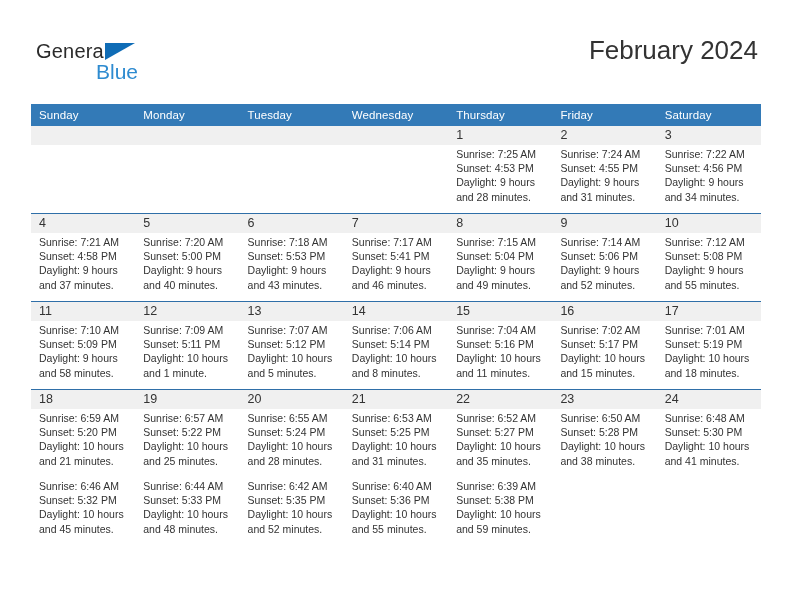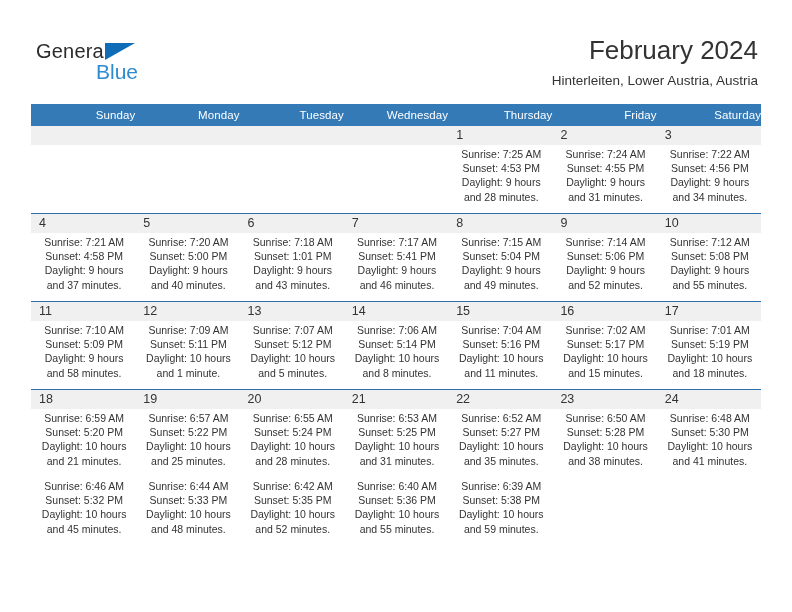--- a/index.html
+++ b/index.html
@@ -96,21 +96,21 @@
     border-collapse: collapse;
     table-layout: fixed;
   }
   .calendar col { width: 104.28px; }
 
   .calendar thead th {
     background: #337ab7;
     color: #ffffff;
     font-size: 11.5px;
     font-weight: normal;
-    text-align: right;
+    text-align: left;
     padding: 5px 0 5px 8px;
     height: 12px;
     vertical-align: middle;
     letter-spacing: 0.1px;
   }
 
   .daynum-row td {
     background: #f0f0f0;
     border-top: 1.6px solid #2f6fa8;
     padding: 2px 0 2px 8px;
@@ -127,21 +127,20 @@
   }
 
   .info-row td {
     background: #ffffff;
     padding: 2px 6px 6px 8px;
     font-size: 10.5px;
     line-height: 14.2px;
     color: #333333;
     vertical-align: top;
     height: 60px;
-    text-align: center;
   }
   .info-row td.empty {
     background: #ffffff;
   }
   .info-line {
     display: block;
     white-space: nowrap;
   }
 </style>
 </head>
@@ -152,21 +151,20 @@
   <div class="header">
 
     <div class="logo">
       <span class="logo-general">General</span>
       <span class="logo-triangle"></span>
       <span class="logo-blue">Blue</span>
     </div>
 
     <div class="title-block">
       <div class="cal-title">February 2024</div>
-      <div class="cal-subtitle">Hinterleiten, Lower Austria, Austria</div>
     </div>
 
   </div>
 
   <table class="calendar">
     <colgroup>
       <col>
         <col>
         <col>
         <col>
@@ -236,21 +234,21 @@
             <span class="info-line">and 37 minutes.</span>
           </td>
           <td>
             <span class="info-line">Sunrise: 7:20 AM</span>
             <span class="info-line">Sunset: 5:00 PM</span>
             <span class="info-line">Daylight: 9 hours</span>
             <span class="info-line">and 40 minutes.</span>
           </td>
           <td>
             <span class="info-line">Sunrise: 7:18 AM</span>
-            <span class="info-line">Sunset: 1:01 PM</span>
+            <span class="info-line">Sunset: 5:53 PM</span>
             <span class="info-line">Daylight: 9 hours</span>
             <span class="info-line">and 43 minutes.</span>
           </td>
           <td>
             <span class="info-line">Sunrise: 7:17 AM</span>
             <span class="info-line">Sunset: 5:41 PM</span>
             <span class="info-line">Daylight: 9 hours</span>
             <span class="info-line">and 46 minutes.</span>
           </td>
           <td>

